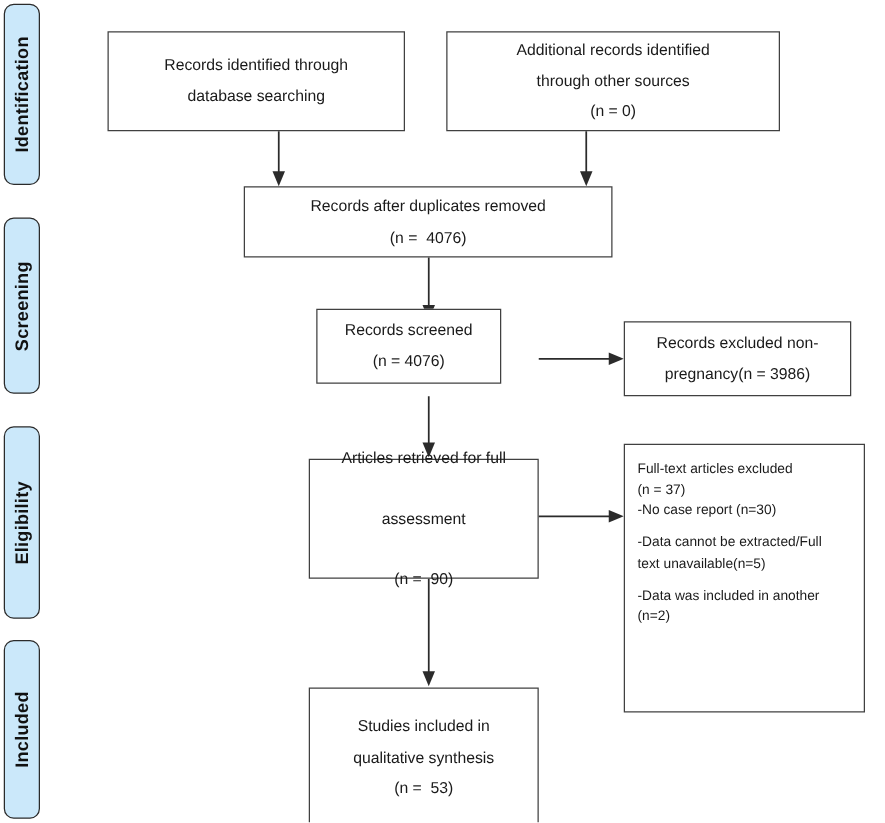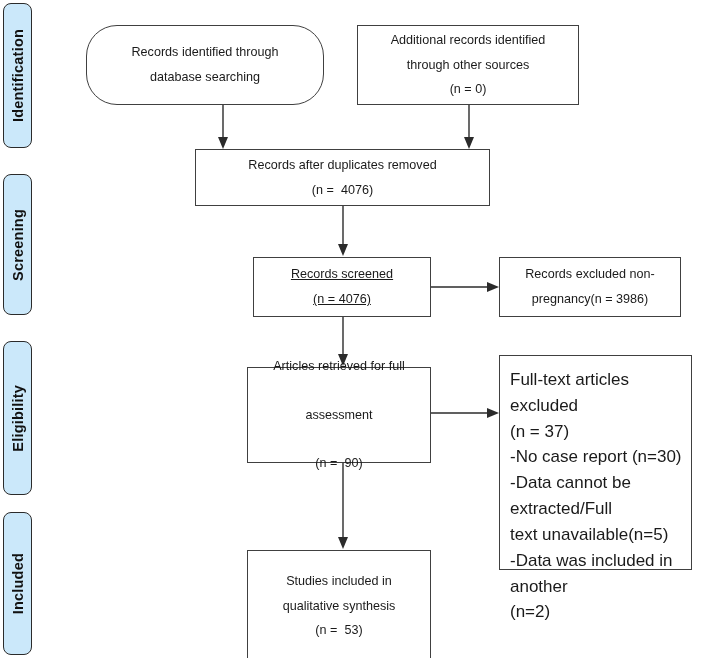--- a/index.html
+++ b/index.html
@@ -58,21 +58,21 @@
     line-height: 1.95;
     color: #1a1a1a;
     white-space: pre;
   }
   .flow-box.left-align {
     justify-content: flex-start;
     padding: 11px 0 0 10px;
   }
   .flow-box.left-align .box-line {
     text-align: left;
-    font-size: 17px;
+    font-size: 11px;
     line-height: 1.52;
     white-space: pre-wrap;
   }
   .flow-box.left-align .box-line.spacer {
     height: 9px;
     line-height: 9px;
   }
 
   
   .connector {
@@ -97,26 +97,26 @@
   </div>
 
   <div class="stage-pill" style="top:341px; height:154px;">
     <span class="stage-label">Eligibility</span>
   </div>
 
   <div class="stage-pill" style="top:512px; height:143px;">
     <span class="stage-label">Included</span>
   </div>
 
-  <div class="flow-box" style="left:86px; top:25px; width:238px; height:80px;border-radius:31px;">
+  <div class="flow-box" style="left:86px; top:25px; width:238px; height:80px;">
     <div class="box-line">Records identified through</div>
     <div class="box-line">database searching</div>
   </div>
 
-  <div class="flow-box" style="left:357px; top:25px; width:222px; height:80px;">
+  <div class="flow-box" style="left:357px; top:25px; width:267px; height:80px;">
     <div class="box-line">Additional records identified</div>
     <div class="box-line">through other sources</div>
     <div class="box-line">(n = 0)</div>
   </div>
 
   <div class="connector" style="left:215px; top:105px;">
     <svg width="16" height="45" viewBox="0 0 16 45">
       <line x1="8" y1="0" x2="8" y2="34" stroke="#2b2b2b" stroke-width="1.4"></line>
       <polygon points="8,44 3,32 13,32" fill="#2b2b2b"></polygon>
     </svg>
@@ -134,21 +134,21 @@
     <div class="box-line">(n =  4076)</div>
   </div>
 
   <div class="connector" style="left:335px; top:206px;">
     <svg width="16" height="51" viewBox="0 0 16 51">
       <line x1="8" y1="0" x2="8" y2="40" stroke="#2b2b2b" stroke-width="1.4"></line>
       <polygon points="8,50 3,38 13,38" fill="#2b2b2b"></polygon>
     </svg>
   </div>
 
-  <div class="flow-box" style="left:253px; top:257px; width:178px; height:60px;text-decoration:underline;">
+  <div class="flow-box" style="left:253px; top:247px; width:148px; height:60px;">
     <div class="box-line">Records screened</div>
     <div class="box-line">(n = 4076)</div>
   </div>
 
   <div class="connector" style="left:431px; top:279px;">
     <svg width="70" height="16" viewBox="0 0 70 16">
       <line x1="0" y1="8" x2="58" y2="8" stroke="#2b2b2b" stroke-width="1.4"></line>
       <polygon points="68,8 56,3 56,13" fill="#2b2b2b"></polygon>
     </svg>
   </div>

